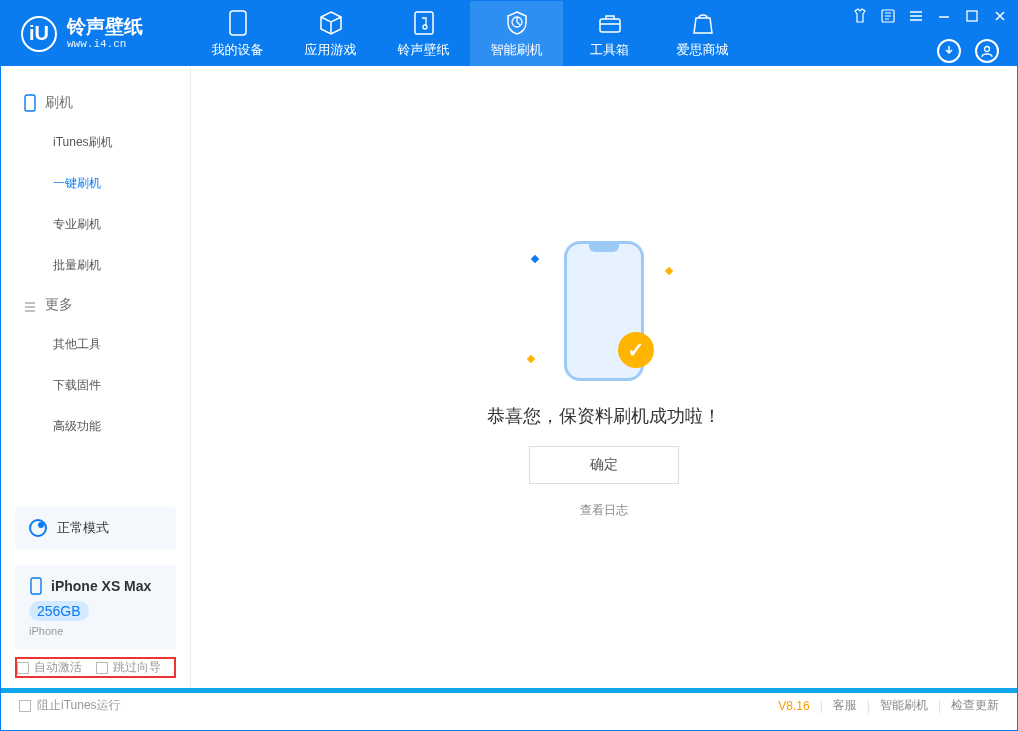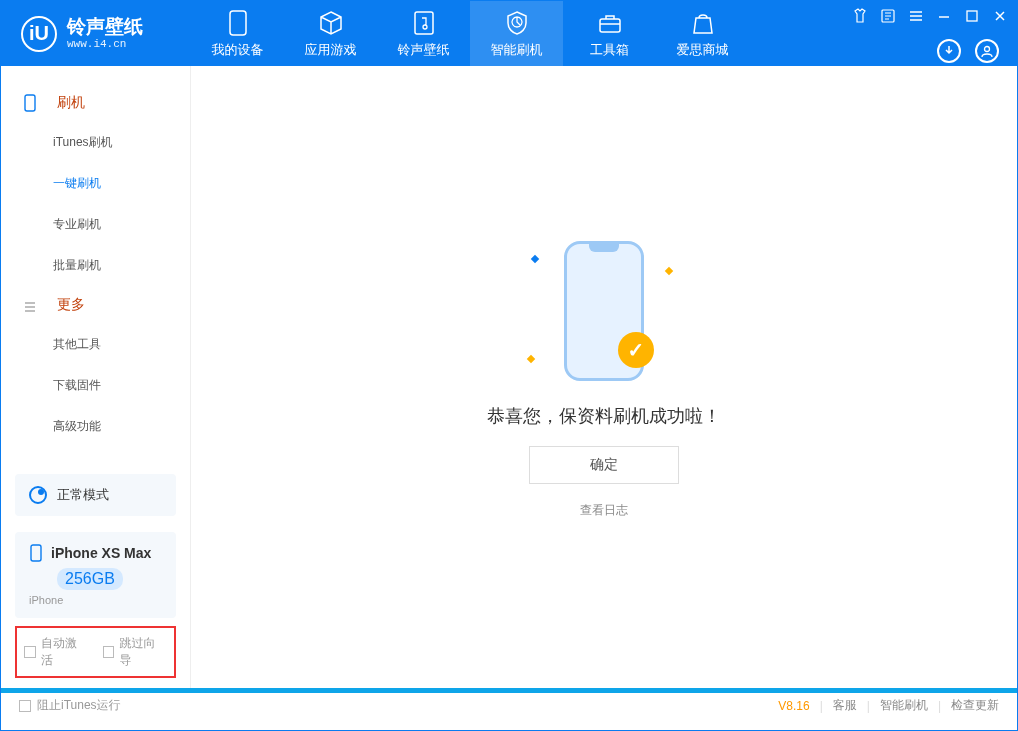--- a/index.html
+++ b/index.html
@@ -19,32 +19,32 @@
 .tab-icon { width: 28px; height: 28px; display: flex; align-items: center; justify-content: center; }
 .tab-label { font-size: 13px; }
 .window-controls { position: absolute; right: 8px; top: 6px; display: flex; gap: 10px; align-items: center; }
 .wc { width: 18px; height: 18px; color: #fff; cursor: pointer; display: flex; align-items: center; justify-content: center; font-size: 14px; }
 .header-right-icons { position: absolute; right: 18px; top: 38px; display: flex; gap: 14px; }
 .hri { width: 24px; height: 24px; border: 2px solid #fff; border-radius: 50%; display: flex; align-items: center; justify-content: center; color: #fff; cursor: pointer; font-size: 14px; }
 
 
 .body { display: flex; height: calc(100% - 77px - 30px); }
 .sidebar { width: 190px; border-right: 1px solid #eee; padding-top: 18px; background: #fff; display: flex; flex-direction: column; }
-.side-group-title { display: flex; align-items: flex-end; gap: 20px; padding: 10px 22px; font-size: 14px; color: #c2410c; }
+.side-group-title { display: flex; align-items: flex-end; gap: 8px; padding: 10px 22px; font-size: 14px; color: #737373; }
 .side-item { padding: 12px 22px 12px 52px; font-size: 12px; color: #555; cursor: pointer; }
 .side-item.active { color: #0a7cf0; }
 .side-spacer { flex: 1; }
 .mode-card, .device-card { margin: 8px 14px; background: #f4f8fc; border-radius: 4px; padding: 12px 14px; }
 .mode-card { display: flex; align-items: center; gap: 10px; font-size: 13px; color: #333; }
 .mode-icon { width: 18px; height: 18px; border: 2px solid #0a7cf0; border-radius: 50%; position: relative; }
 .mode-icon:after { content: ""; position: absolute; width: 6px; height: 6px; background: #0a7cf0; border-radius: 50%; top: 1px; right: 1px; }
 .device-name { font-size: 14px; font-weight: bold; color: #333; margin-bottom: 6px; display: flex; align-items: center; gap: 8px; }
-.device-badge { display: inline-block; background: #d4e9ff; color: #0a7cf0; font-size: 16px; padding: 2px 8px; border-radius: 10px; margin-bottom: 4px; margin-left: 28px; }
+.device-badge { display: inline-block; background: #d4e9ff; color: #0a7cf0; font-size: 14px; padding: 2px 8px; border-radius: 10px; margin-bottom: 4px; }
 .device-type { font-size: 11px; color: #999; }
-.bottom-checks { margin: 0 14px 10px 14px; border: 2px solid #e33; padding: 7px; display: flex; gap: 14px; font-size: 12px; color: #999; align-items: flex-end; }
+.bottom-checks { margin: 0 14px 10px 14px; border: 2px solid #e33; padding: 0; display: flex; gap: 14px; font-size: 12px; color: #999; align-items: flex-end; }
 .chk { display: flex; align-items: center; gap: 5px; cursor: pointer; }
 .chk-box { width: 12px; height: 12px; border: 1px solid #bbb; }
 
 
 .main { flex: 1; display: flex; flex-direction: column; align-items: center; justify-content: center; gap: 18px; }
 .success-illus { width: 180px; height: 150px; position: relative; display: flex; align-items: center; justify-content: center; }
 .phone-shape { width: 80px; height: 140px; border: 3px solid #9dc9f5; border-radius: 16px; background: #e6f2ff; position: relative; }
 .phone-notch { position: absolute; top: 0; left: 50%; transform: translateX(-50%); width: 30px; height: 8px; background: #9dc9f5; border-radius: 0 0 6px 6px; }
 .badge-check { position: absolute; bottom: 18px; right: 40px; width: 36px; height: 36px; background: #ffb400; border-radius: 50%; display: flex; align-items: center; justify-content: center; color: #fff; font-size: 20px; font-weight: bold; }
 .sparkle { position: absolute; width: 6px; height: 6px; background: #0a7cf0; transform: rotate(45deg); }

